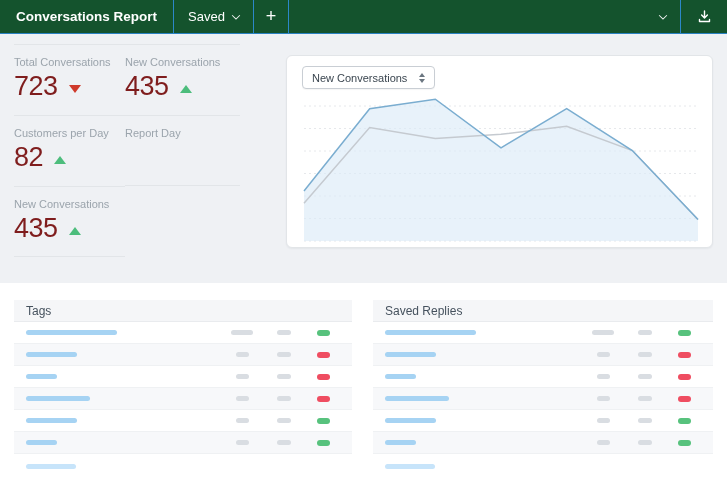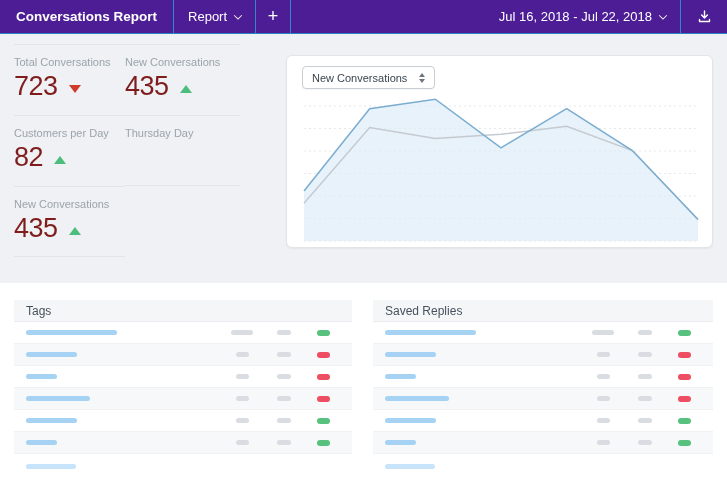--- a/index.html
+++ b/index.html
@@ -1,21 +1,21 @@
 <!DOCTYPE html>
 <html><head>
 <meta charset="utf-8">
 <style>
   * { margin:0; padding:0; box-sizing:border-box; }
   html,body { width:727px; height:503px; }
   body { font-family:"Liberation Sans", sans-serif; background:#fff; }
   .page { position:relative; width:727px; height:503px; overflow:hidden; background:#eff1f4; }
 
   
-  .topbar { position:absolute; top:0; left:0; right:0; height:34px; background:#4c1d95;
+  .topbar { position:absolute; top:0; left:0; right:0; height:34px; background:#14532d;
             border-bottom:1px solid #2a82c2; display:flex; align-items:stretch; }
   .tb-item { display:flex; align-items:center; color:#fff; font-size:13px; }
   .tb-title { padding:0 16px; font-weight:bold; font-size:13.5px; }
   .tb-btn { padding:0 14px; cursor:pointer; }
   .tb-plus { width:34px; justify-content:center; font-size:18px; font-weight:normal; padding:0; }
   .tb-sep { width:1px; background:#2c88c9; }
   .tb-spacer { flex:1; }
   .chev { width:6px; height:6px; border-right:1.6px solid rgba(255,255,255,.92);
           border-bottom:1.6px solid rgba(255,255,255,.92); transform:rotate(45deg) translate(-1px,-1px);
           margin-left:8px; display:inline-block; }
@@ -67,29 +67,28 @@
 </style>
 </head>
 <body>
 
 <div class="page">
 
   <header class="topbar">
     <div class="tb-item tb-title">Conversations Report</div>
     <div class="tb-sep"></div>
     <div class="tb-item tb-btn">
-      <span>Report</span>
+      <span>Saved</span>
       <span class="chev"></span>
     </div>
     <div class="tb-sep"></div>
     <div class="tb-item tb-btn tb-plus">+</div>
     <div class="tb-sep"></div>
     <div class="tb-spacer"></div>
     <div class="tb-item tb-btn">
-      <span>Jul 16, 2018 - Jul 22, 2018</span>
       <span class="chev"></span>
     </div>
     <div class="tb-sep"></div>
     <div class="tb-item tb-dl">
       <svg width="15" height="15" viewBox="0 0 15 15">
         <path d="M7.5 2v6.2 M4.6 6l2.9 2.9L10.4 6" stroke="#ffffff" stroke-width="1.4" fill="none" stroke-linecap="round" stroke-linejoin="round"></path>
         <path d="M2.5 10.5v2h10v-2" stroke="#ffffff" stroke-width="1.4" fill="none" stroke-linecap="round" stroke-linejoin="round"></path>
       </svg>
     </div>
   </header>
@@ -111,21 +110,21 @@
           </div>
       </div>
       <div class="stat-cell">
         <div class="stat-label">Customers per Day</div>
         <div class="stat-value-row">
             <span class="stat-value">82</span>
             <span class="trend" style="border-bottom: 8px solid rgb(76, 189, 124);"></span>
           </div>
       </div>
       <div class="stat-cell last">
-        <div class="stat-label">Thursday Day</div>
+        <div class="stat-label">Report Day</div>
       </div>
       <div class="stat-cell last">
         <div class="stat-label">New Conversations</div>
         <div class="stat-value-row">
             <span class="stat-value">435</span>
             <span class="trend" style="border-bottom: 8px solid rgb(76, 189, 124);"></span>
           </div>
       </div>
     </div>
 

